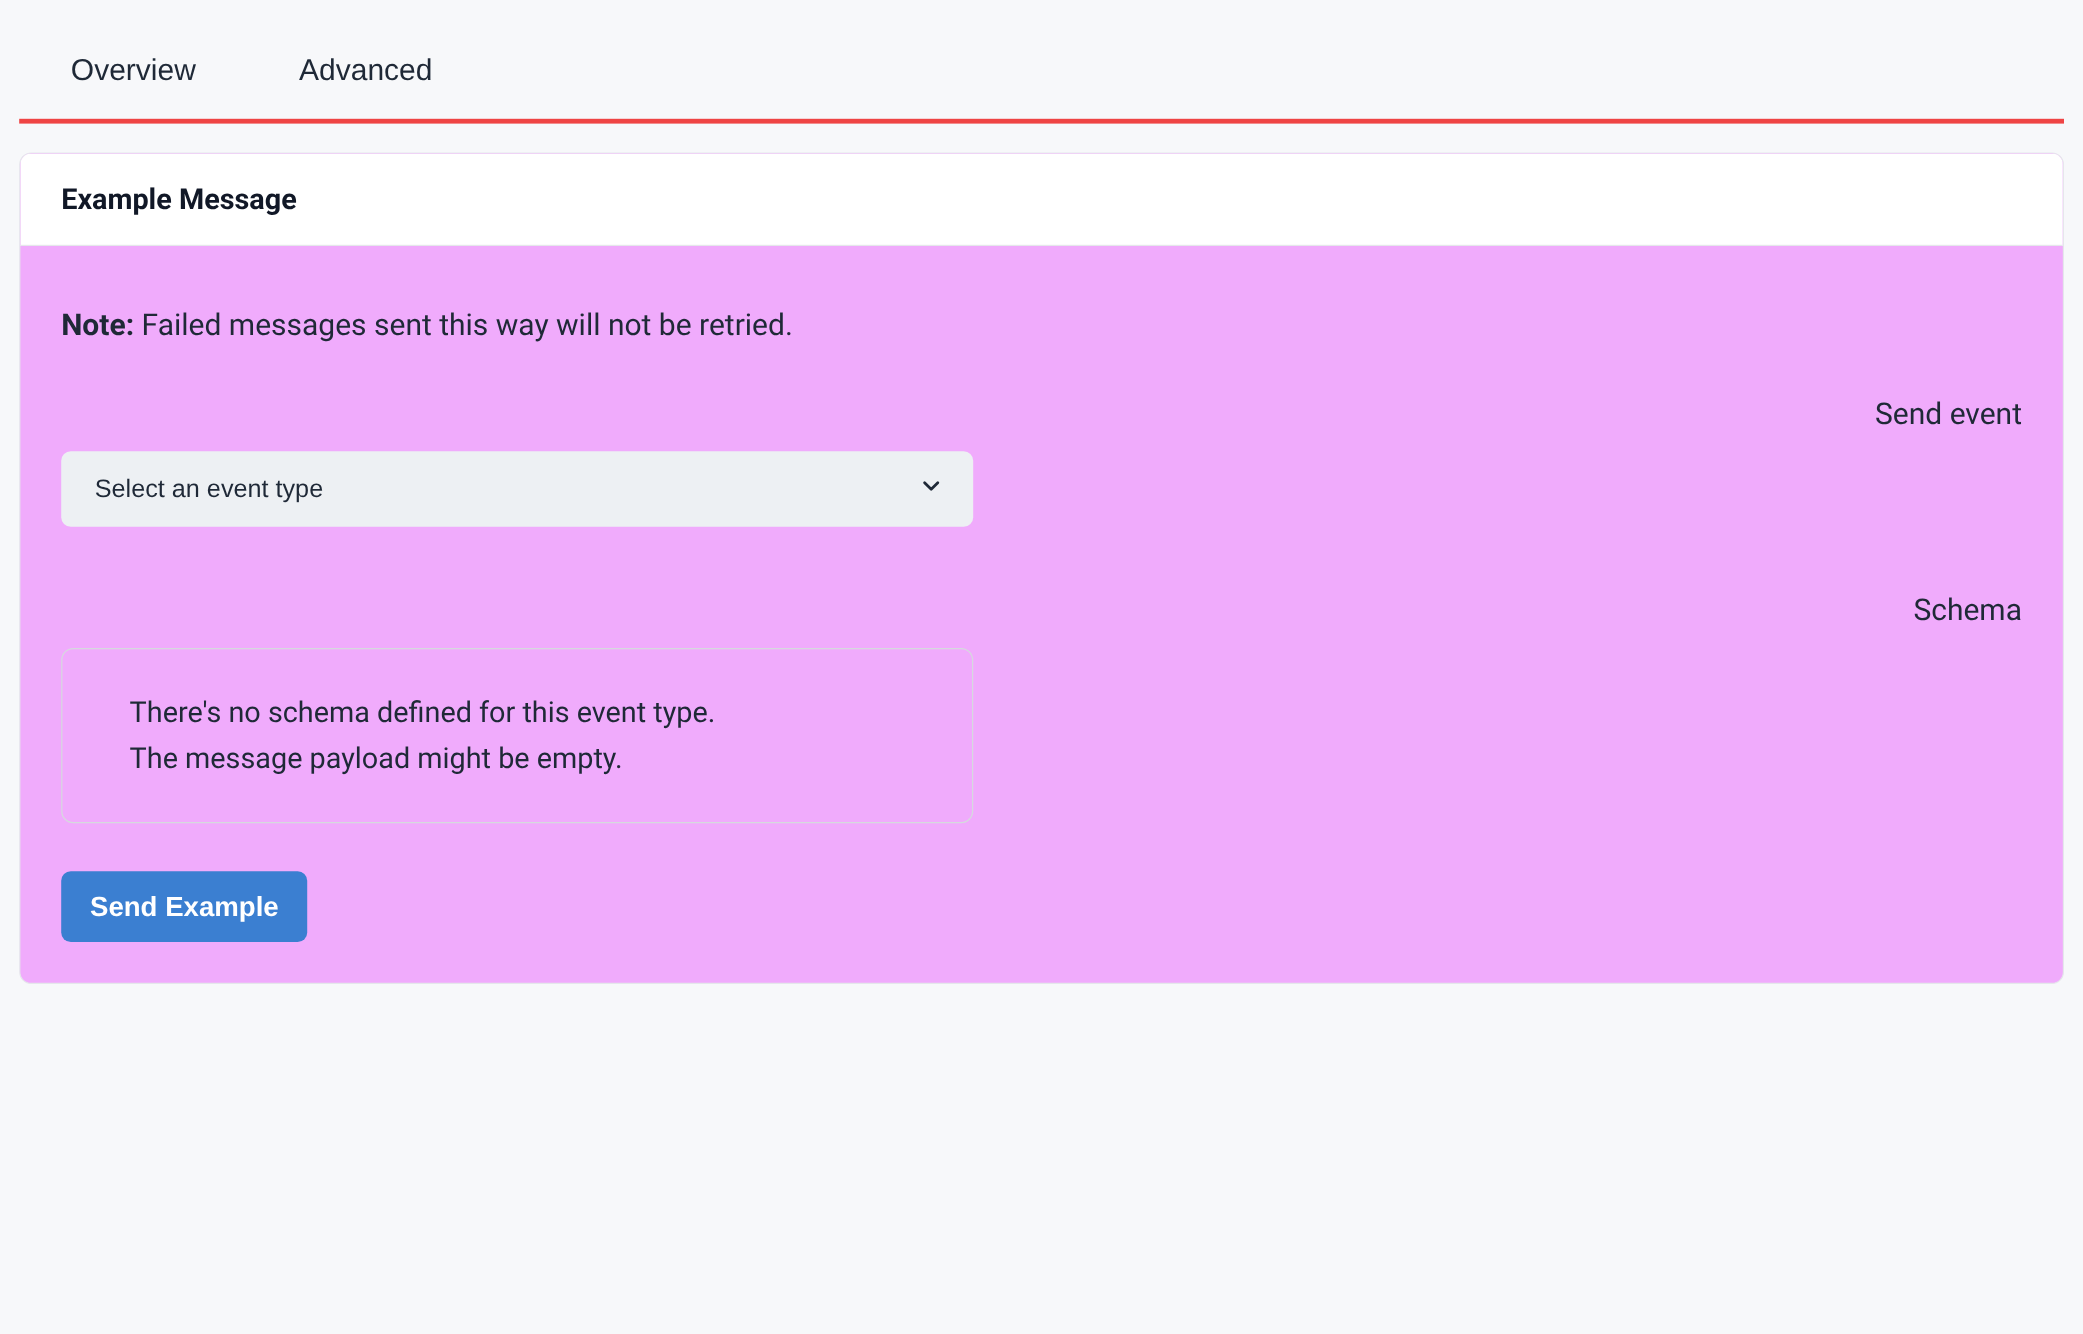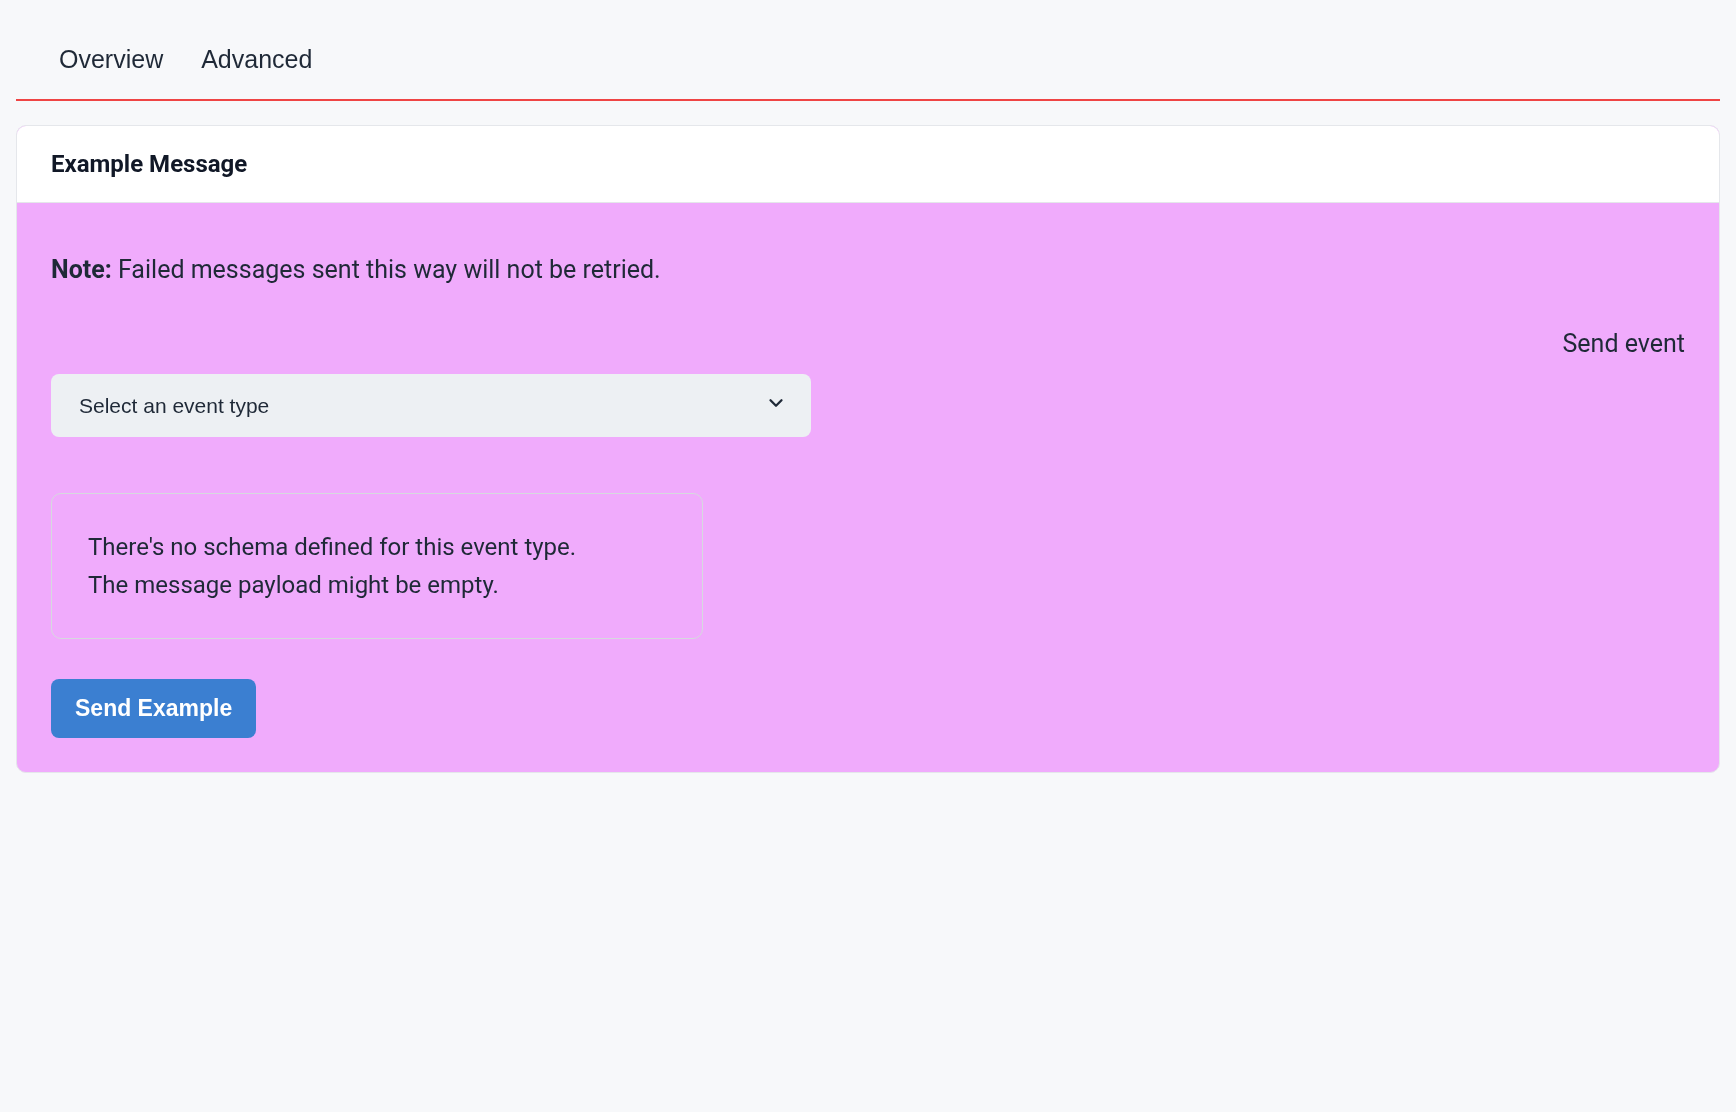--- a/index.html
+++ b/index.html
@@ -5,22 +5,23 @@
     * { box-sizing: border-box; margin: 0; padding: 0; }
     body {
       font-family: -apple-system, BlinkMacSystemFont, "Segoe UI", Roboto, Helvetica, Arial, sans-serif;
       background: #f7f8fa;
       color: #1a1a1a;
       padding: 16px 16px 40px 16px;
       width: 1736px;
     }
     .tabs {
       display: flex;
+      gap: 48px;
       padding: 0 24px;
-      border-bottom: 2px solid #ef4444;
+      border-bottom: 4px solid #ef4444;
       margin-bottom: 24px;
     }
     .tab {
       font-size: 25px;
       color: #1f2937;
       padding: 26px 16px 26px 16px;
       cursor: pointer;
       border: 3px solid transparent;
       border-bottom: none;
       border-top-left-radius: 10px;
@@ -89,24 +90,24 @@
       cursor: pointer;
     }
     .chevron {
       position: absolute;
       right: 24px;
       top: 50%;
       transform: translateY(-50%);
       pointer-events: none;
     }
     .schema-box {
-      width: 652px;
+      width: 760px;
       border: 1px solid #d6d9de;
       border-radius: 10px;
-      padding: 34px 36px;
+      padding: 34px 56px;
       font-size: 24px;
       line-height: 1.6;
       color: #1f2937;
       margin-bottom: 40px;
     }
     .btn-primary {
       display: inline-block;
       background: #3b7fd1;
       color: #fff;
       border: none;
@@ -138,20 +139,21 @@
       <select class="select">
         <option>Select an event type</option>
       </select>
       <span class="chevron">
         <svg width="22" height="22" viewBox="0 0 24 24" fill="none" stroke="#1f2937" stroke-width="2.5" stroke-linecap="round" stroke-linejoin="round">
             <polyline points="6 9 12 15 18 9"></polyline>
           </svg>
       </span>
     </div>
 
+    <div class="label">Schema</div>
     <div class="schema-box">
       <div>There's no schema defined for this event type.</div>
       <div>The message payload might be empty.</div>
     </div>
 
     <button class="btn-primary">Send Example</button>
   </div>
 </div>
 
 </body></html>

